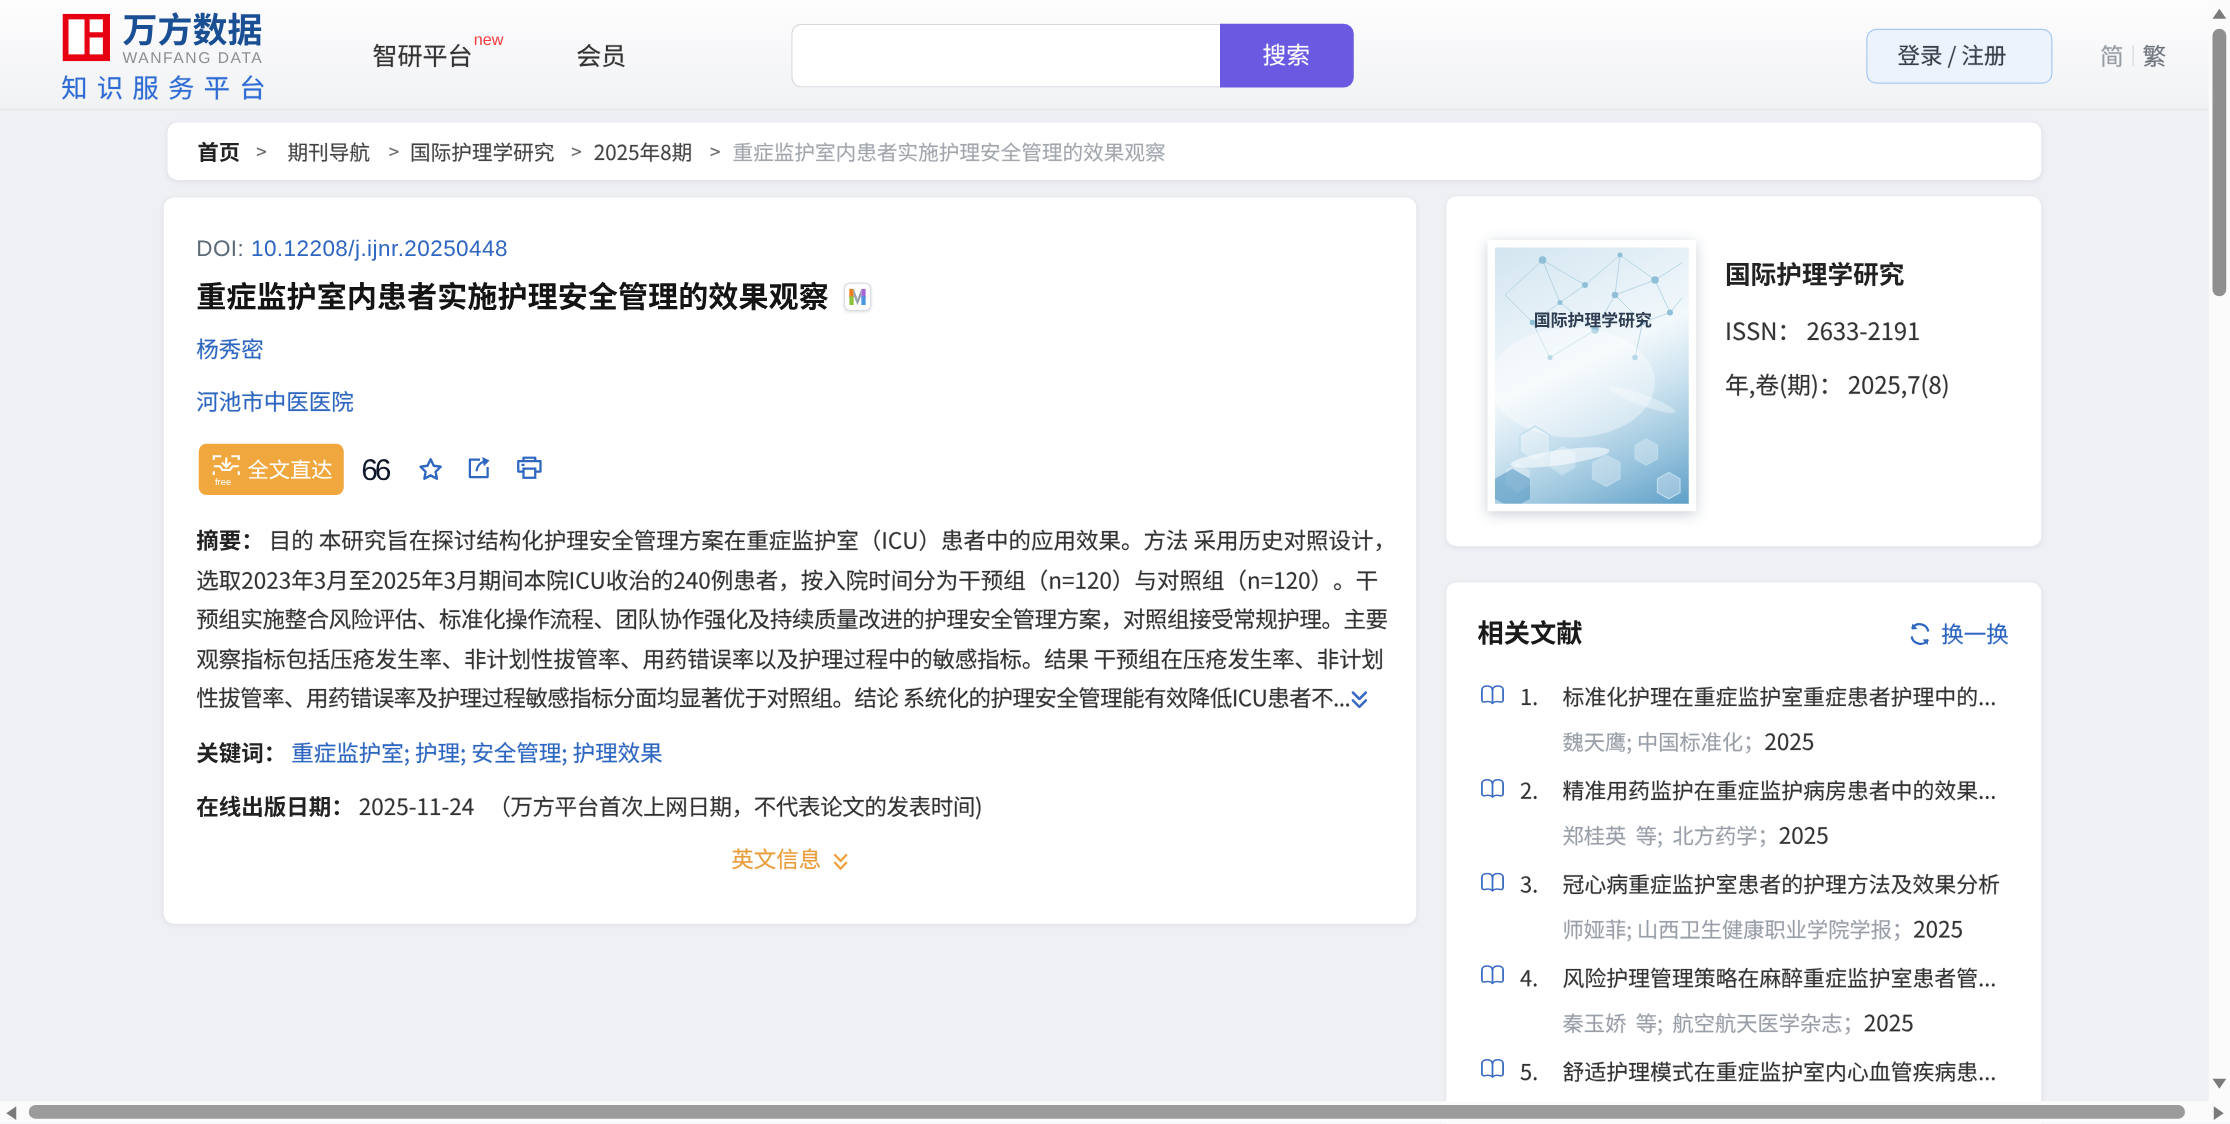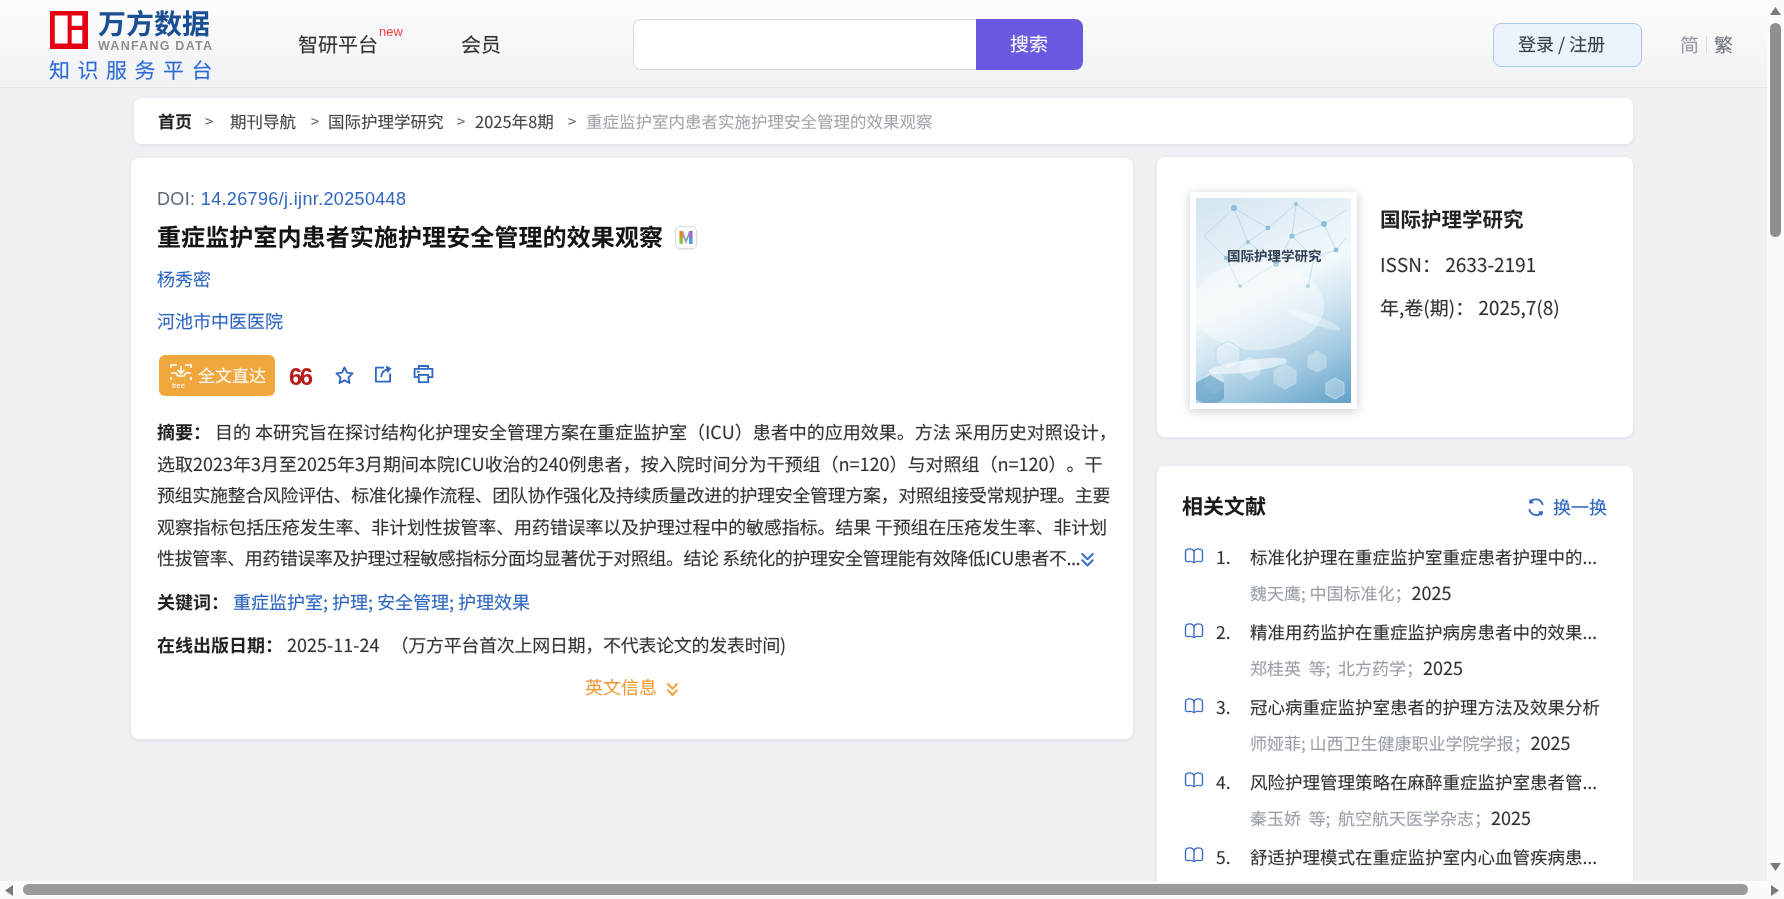--- a/index.html
+++ b/index.html
@@ -14,21 +14,21 @@
 <rect x="4.8" y="4.5" width="12.8" height="28" fill="#fff"></rect>
 <rect x="21.7" y="4.5" width="10.6" height="10.3" fill="#fff"></rect>
 <rect x="21.7" y="19" width="10.6" height="13.5" fill="#fff"></rect>
 </svg>
 <div class="abs" style="left:633px;top:19px;width:343px;height:51px;background:#fff;border:1px solid #d7d9dd;border-right:none;border-radius:8px 0 0 8px"></div>
 <div class="abs" style="left:976px;top:19px;width:107px;height:51px;background:#6a5ae1;border-radius:0 8px 8px 0"></div>
 <div class="abs" style="left:1493px;top:23px;width:149px;height:44px;background:#ecf3fd;border:1px solid #abcaf3;border-radius:8px"></div>
 <div class="abs" style="left:1706px;top:36px;width:1px;height:17px;background:#d7dadf"></div>
 <div class="card" style="left:134px;top:98px;width:1499px;height:46px"></div>
 <div class="card" style="left:131px;top:158px;width:1002px;height:581px"></div>
-<div class="abs" style="left:157px;top:189px;font-size:18px;letter-spacing:0.35px;color:#5c6b7a">DOI: <span style="color:#2e66c0">14.26796/j.ijnr.20250448</span></div>
+<div class="abs" style="left:157px;top:189px;font-size:18px;letter-spacing:0.35px;color:#5c6b7a">DOI: <span style="color:#2e66c0">10.12208/j.ijnr.20250448</span></div>
 <div class="abs" style="left:675px;top:226px;width:22px;height:23px;background:#fdfdfe;border:1px solid #d9dee5;border-radius:5px;box-shadow:0 1px 2px rgba(0,0,0,.08)"></div>
 <svg class="abs" style="left:679px;top:231px" width="14" height="13" viewBox="0 0 14 13">
 <rect x="0.5" y="0" width="3.4" height="7" fill="#f07d1e"></rect>
 <rect x="0.5" y="6" width="3.4" height="7" fill="#8cc43c"></rect>
 <rect x="10.1" y="0" width="3.4" height="7" fill="#a963d8"></rect>
 <rect x="10.1" y="6" width="3.4" height="7" fill="#4a97dd"></rect>
 <path d="M3.9 0 L7 8.5 L10.1 0 L10.1 5 L7 13 L3.9 5 Z" fill="#8d9aa8"></path>
 <path d="M3.9 0 L7 8.5 L7 13 L3.9 5 Z" fill="#9aa7b3"></path>
 </svg>
 <div class="abs" style="left:159px;top:355px;width:116px;height:41px;background:#f0a73e;border-radius:6px"></div>
@@ -36,21 +36,21 @@
 <g stroke="#fff" stroke-width="1.7" fill="none">
 <path d="M2 5 V2 H8"></path>
       <path d="M16 2 H22 V5"></path>
 <path d="M2 14 V17"></path>
       <path d="M22 14 V17"></path>
 <path d="M12 3 V10 M8.5 7 L12 10.5 L15.5 7"></path>
 <path d="M2 10 H7 L9 13 H15 L17 10 H22"></path>
 </g>
 <text x="3" y="25" font-family="Liberation Sans" font-size="7.5" fill="#fff">free</text>
 </svg>
-<div class="abs" style="left:289px;top:363px;font-size:24px;font-weight:bold;color:#b91c1c;letter-spacing:-2.5px">66</div>
+<div class="abs" style="left:289px;top:363px;font-size:24px;font-weight:normal;color:#0f172a;letter-spacing:-2.5px">66</div>
 <svg class="abs" style="left:335px;top:366px" width="19" height="19" viewBox="0 0 19 19">
 <path d="M9.5 1.4 L12 6.6 L17.6 7.4 L13.5 11.4 L14.5 17 L9.5 14.3 L4.5 17 L5.5 11.4 L1.4 7.4 L7 6.6 Z" fill="none" stroke="#2e66c0" stroke-width="1.9" stroke-linejoin="round"></path>
 </svg>
 <svg class="abs" style="left:374px;top:364px" width="20" height="20" viewBox="0 0 20 20">
 <path d="M10 3.6 H1.9 V17.6 H16.1 V9.5" fill="none" stroke="#2e66c0" stroke-width="1.8" stroke-linejoin="round"></path>
 <path d="M7.2 13 C7.5 9.2 9.8 6.3 13.5 5.2" fill="none" stroke="#2e66c0" stroke-width="1.8"></path>
 <path d="M11.8 1.6 L17.6 4.4 L13.2 9 L12.6 6.6 Z" fill="#2e66c0"></path>
 </svg>
 <svg class="abs" style="left:413px;top:365px" width="21" height="19" viewBox="0 0 21 19">
 <g fill="none" stroke="#2e66c0" stroke-width="1.8" stroke-linejoin="round">
@@ -157,21 +157,21 @@
   </svg>
 <div class="abs" style="left:1770px;top:23px;width:11px;height:214px;background:#8f8f8f;border-radius:6px"></div>
 <div class="abs" style="left:0;top:881px;width:1784px;height:18px;background:#fbfbfb"></div>
 <svg class="abs" style="left:2px;top:882px" width="14" height="17">
     <path d="M3 8.5 L11 3 V14 Z" fill="#7a7a7a"></path>
   </svg>
 <svg class="abs" style="left:1768px;top:882px" width="14" height="17">
     <path d="M11 8.5 L3 3 V14 Z" fill="#7a7a7a"></path>
   </svg>
 <div class="abs" style="left:23px;top:884px;width:1725px;height:11px;background:#9b9b9b;border-radius:6px"></div>
-<div class="abs" style="left:98px;top:39px;font-size:12.5px;font-weight:bold;color:#8b8f94;letter-spacing:1.25px">WANFANG DATA</div>
+<div class="abs" style="left:98px;top:39px;font-size:12.5px;font-weight:normal;color:#8b8f94;letter-spacing:1.25px">WANFANG DATA</div>
 <div class="abs" style="left:379px;top:24px;font-size:13px;font-weight:normal;color:#f93b3b">new</div>
 <svg width="0" height="0" style="position:absolute">
     <defs>
       <path id="g0" d="M59 -781V-664H293C286 -421 278 -154 19 -9C51 14 88 56 106 88C293 -25 366 -198 396 -384H730C719 -170 704 -70 677 -46C664 -35 652 -33 630 -33C600 -33 532 -33 462 -39C485 -6 502 45 505 79C571 82 640 83 680 78C725 73 757 63 787 28C826 -17 844 -138 859 -447C860 -463 861 -500 861 -500H411C415 -555 418 -610 419 -664H942V-781Z"></path>
       <path id="g1" d="M416 -818C436 -779 460 -728 476 -689H52V-572H306C296 -360 277 -133 35 -5C68 20 105 62 123 94C304 -10 379 -167 412 -335H729C715 -156 697 -69 670 -46C656 -35 643 -33 621 -33C591 -33 521 -34 452 -40C475 -8 493 43 495 78C562 81 629 82 668 77C714 73 746 63 776 30C818 -13 839 -126 857 -399C859 -415 860 -451 860 -451H430C434 -491 437 -532 440 -572H949V-689H538L607 -718C591 -758 561 -818 534 -863Z"></path>
       <path id="g10" d="M283 -352H700V-226H283ZM208 -415V-164H780V-415ZM880 -714C845 -677 788 -629 739 -592C715 -616 692 -641 671 -668C720 -702 778 -748 825 -791L767 -832C735 -796 683 -749 637 -714C609 -753 586 -795 567 -838L502 -816C543 -723 600 -635 669 -561H337C394 -624 443 -698 474 -780L425 -805L411 -802H101V-739H376C350 -689 315 -642 275 -599C243 -633 189 -672 143 -698L102 -657C147 -629 198 -588 230 -555C167 -498 95 -451 26 -422C41 -408 62 -382 72 -365C158 -406 247 -467 322 -545V-497H682V-547C752 -474 834 -414 921 -374C933 -394 955 -423 973 -437C905 -464 841 -504 783 -552C833 -587 890 -632 936 -674ZM651 -158C635 -114 605 -52 579 -9H346L408 -31C398 -65 373 -118 347 -156L279 -134C303 -96 327 -43 336 -9H60V56H941V-9H656C678 -47 702 -94 724 -138Z"></path>
       <path id="g100" d="M138 -807C172 -762 208 -699 223 -657L289 -689C273 -730 237 -789 200 -833ZM449 -834C431 -780 396 -703 366 -650H85V-580H293V-512C293 -476 293 -434 287 -388H51V-319H276C251 -206 191 -78 42 30C62 42 87 64 99 79C212 -9 278 -106 315 -201C390 -130 469 -43 508 15L565 -33C519 -98 422 -197 339 -271L350 -319H585V-388H360C365 -433 366 -475 366 -511V-580H559V-650H441C469 -698 500 -759 526 -813ZM614 -788V80H687V-717H868C836 -637 792 -529 750 -444C852 -356 880 -281 881 -218C881 -181 874 -152 852 -139C840 -132 826 -128 809 -127C789 -126 761 -126 731 -129C744 -108 751 -76 752 -55C781 -54 814 -53 839 -56C864 -60 887 -67 905 -78C940 -102 954 -149 954 -210C954 -281 929 -361 828 -454C874 -545 927 -661 967 -756L912 -791L900 -788Z"></path>
       <path id="g101" d="M189 -840V-647H58V-577H182C150 -440 87 -281 23 -197C36 -179 54 -146 62 -124C109 -191 155 -300 189 -413V79H258V-442C285 -393 316 -334 329 -303L375 -357C358 -385 284 -500 258 -535V-577H379V-647H258V-840ZM620 -835V-703H413V-635H620V-488H378V-418H950V-488H696V-635H902V-703H696V-835ZM620 -380V-264H397V-194H620V-30H330V41H960V-30H696V-194H916V-264H696V-380Z"></path>
       <path id="g102" d="M578 -845C549 -760 495 -680 433 -628L460 -611V-542H147V-479H460V-389H48V-323H665V-235H80V-169H665V-10C665 4 660 8 642 9C624 10 565 10 497 8C508 28 521 58 525 79C607 79 663 78 697 68C731 56 741 35 741 -9V-169H929V-235H741V-323H956V-389H537V-479H861V-542H537V-611H521C543 -635 564 -662 583 -692H651C681 -653 710 -606 722 -573L787 -601C776 -627 755 -660 732 -692H945V-756H619C631 -779 641 -803 650 -828ZM223 -126C288 -83 360 -19 393 28L451 -19C417 -66 343 -128 278 -169ZM186 -845C152 -756 96 -669 33 -610C51 -601 82 -580 96 -568C129 -601 161 -644 191 -692H231C250 -653 268 -608 274 -578L341 -603C335 -626 321 -660 306 -692H488V-756H226C237 -779 248 -802 257 -826Z"></path>
       <path id="g103" d="M34 -122 68 -48C141 -78 232 -116 322 -155V71H398V-822H322V-586H64V-511H322V-230C214 -189 107 -147 34 -122ZM891 -668C830 -611 736 -544 643 -488V-821H565V-80C565 27 593 57 687 57C707 57 827 57 848 57C946 57 966 -8 974 -190C953 -195 922 -210 903 -226C896 -60 889 -16 842 -16C816 -16 716 -16 695 -16C651 -16 643 -26 643 -79V-410C749 -469 863 -537 947 -602Z"></path>

